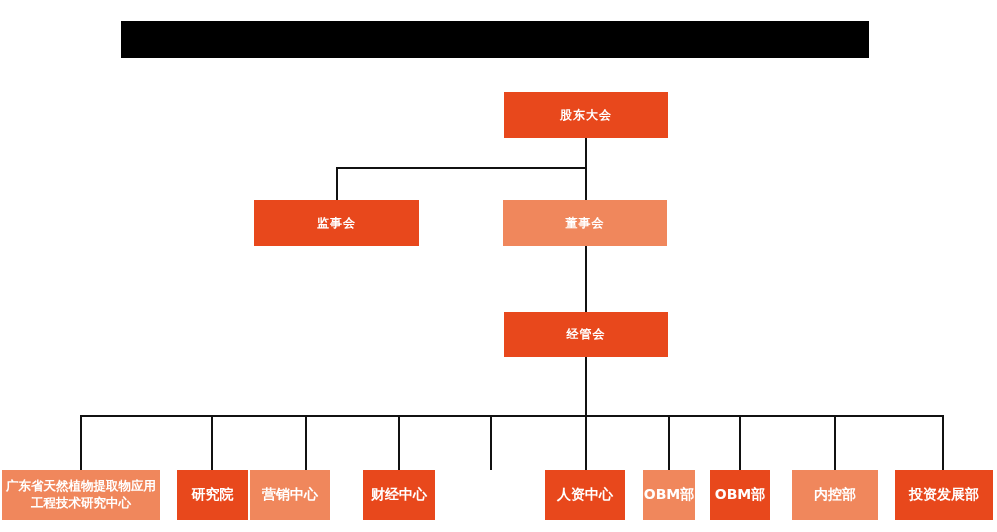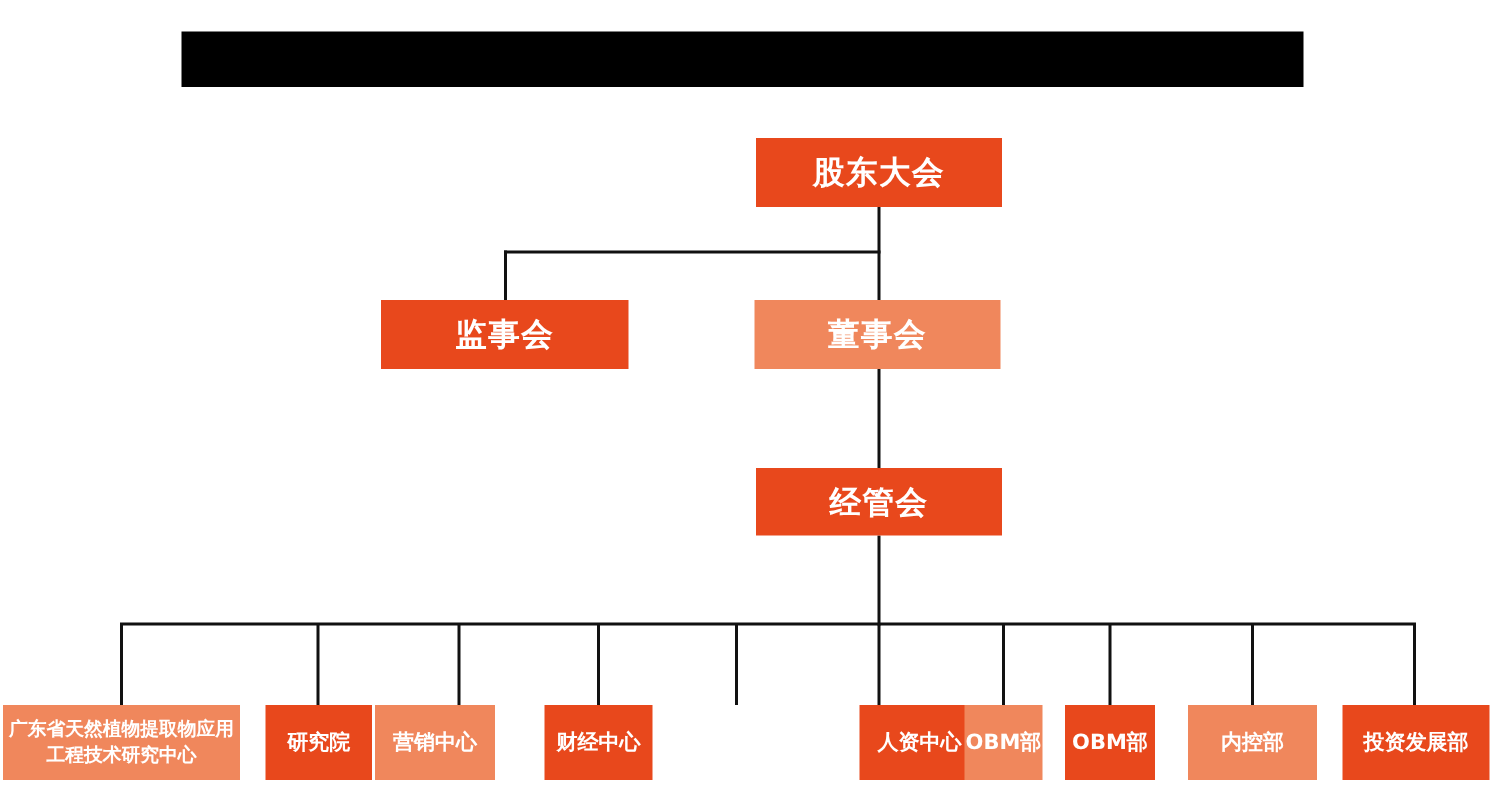--- a/index.html
+++ b/index.html
@@ -25,40 +25,40 @@
   }
   .node {
     position: absolute;
     display: flex;
     align-items: center;
     justify-content: center;
     color: var(--text, #ffffff);
     font-weight: bold;
     text-align: center;
     box-sizing: border-box;
-    font-size: 21px;
+    font-size: 12px;
     letter-spacing: 1px;
   }
   .dark  { background: var(--primary, #e8481c); }
   .light { background: var(--secondary, #f0875c); }
 
   
   .n-shareholders { left: 504px; top: 92px;  width: 164px; height: 46px; }
   .n-supervisory  { left: 254px; top: 200px; width: 165px; height: 46px; }
   .n-board        { left: 503px; top: 200px; width: 164px; height: 46px; text-align: center; }
   .n-management   { left: 504px; top: 312px; width: 164px; height: 45px; }
 
   
   .dept { top: 470px; height: 50px; font-size: 14px; letter-spacing: 0; }
   .d0 { left: 2px;   width: 158px; font-size: 12.5px; line-height: 1.35; padding: 7px 3px; }
   .d1 { left: 177px; width: 71px; }
   .d2 { left: 250px; width: 80px; }
   .d3 { left: 363px; width: 72px; }
   .d4 { left: 452px; width: 78px; }
-  .d5 { left: 545px; width: 80px; margin-left: 28px; }
+  .d5 { left: 545px; width: 80px; }
   .d6 { left: 643px; width: 52px; }
   .d7 { left: 710px; width: 60px; }
   .d8 { left: 792px; width: 86px; }
   .d9 { left: 895px; width: 98px; }
 
   
   .line { position: absolute; background: var(--line, #111111); }
   .v-top          { left: 585px; top: 138px; width: 2px;  height: 62px; }
   .h-top          { left: 336px; top: 167px; width: 251px; height: 2px; }
   .v-supervisory  { left: 336px; top: 167px; width: 2px;  height: 33px; }

